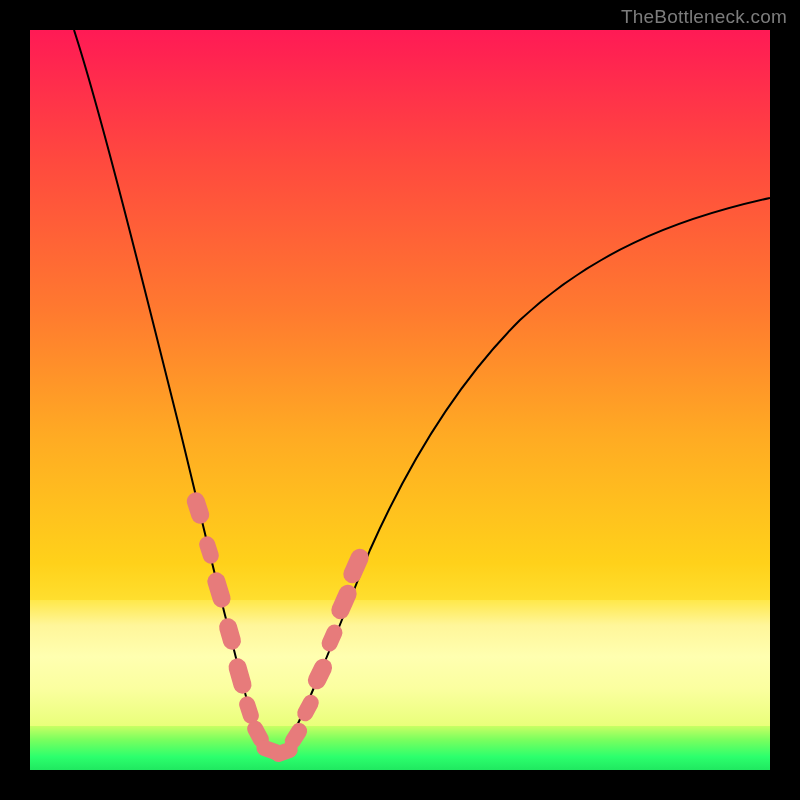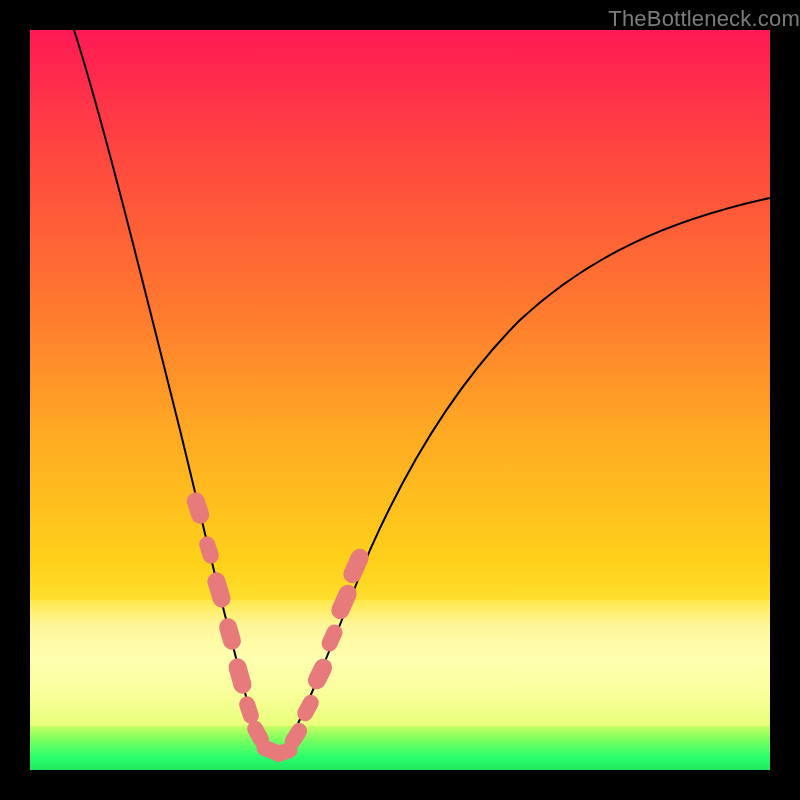--- a/index.html
+++ b/index.html
@@ -38,23 +38,23 @@
     width: 100%;
   }
   .green-strip {
     position: absolute;
     left: 0;
     width: 100%;
   }
   .watermark {
     position: absolute;
     top: 6px;
-    right: 0;
+    right: 13px;
     color: #7c7c7c;
-    font-size: 22px;
+    font-size: 19px;
     letter-spacing: 0.2px;
     font-weight: 400;
     white-space: nowrap;
   }
   svg.overlay {
     position: absolute;
     left: 0;
     top: 0;
     width: 100%;
     height: 100%;

